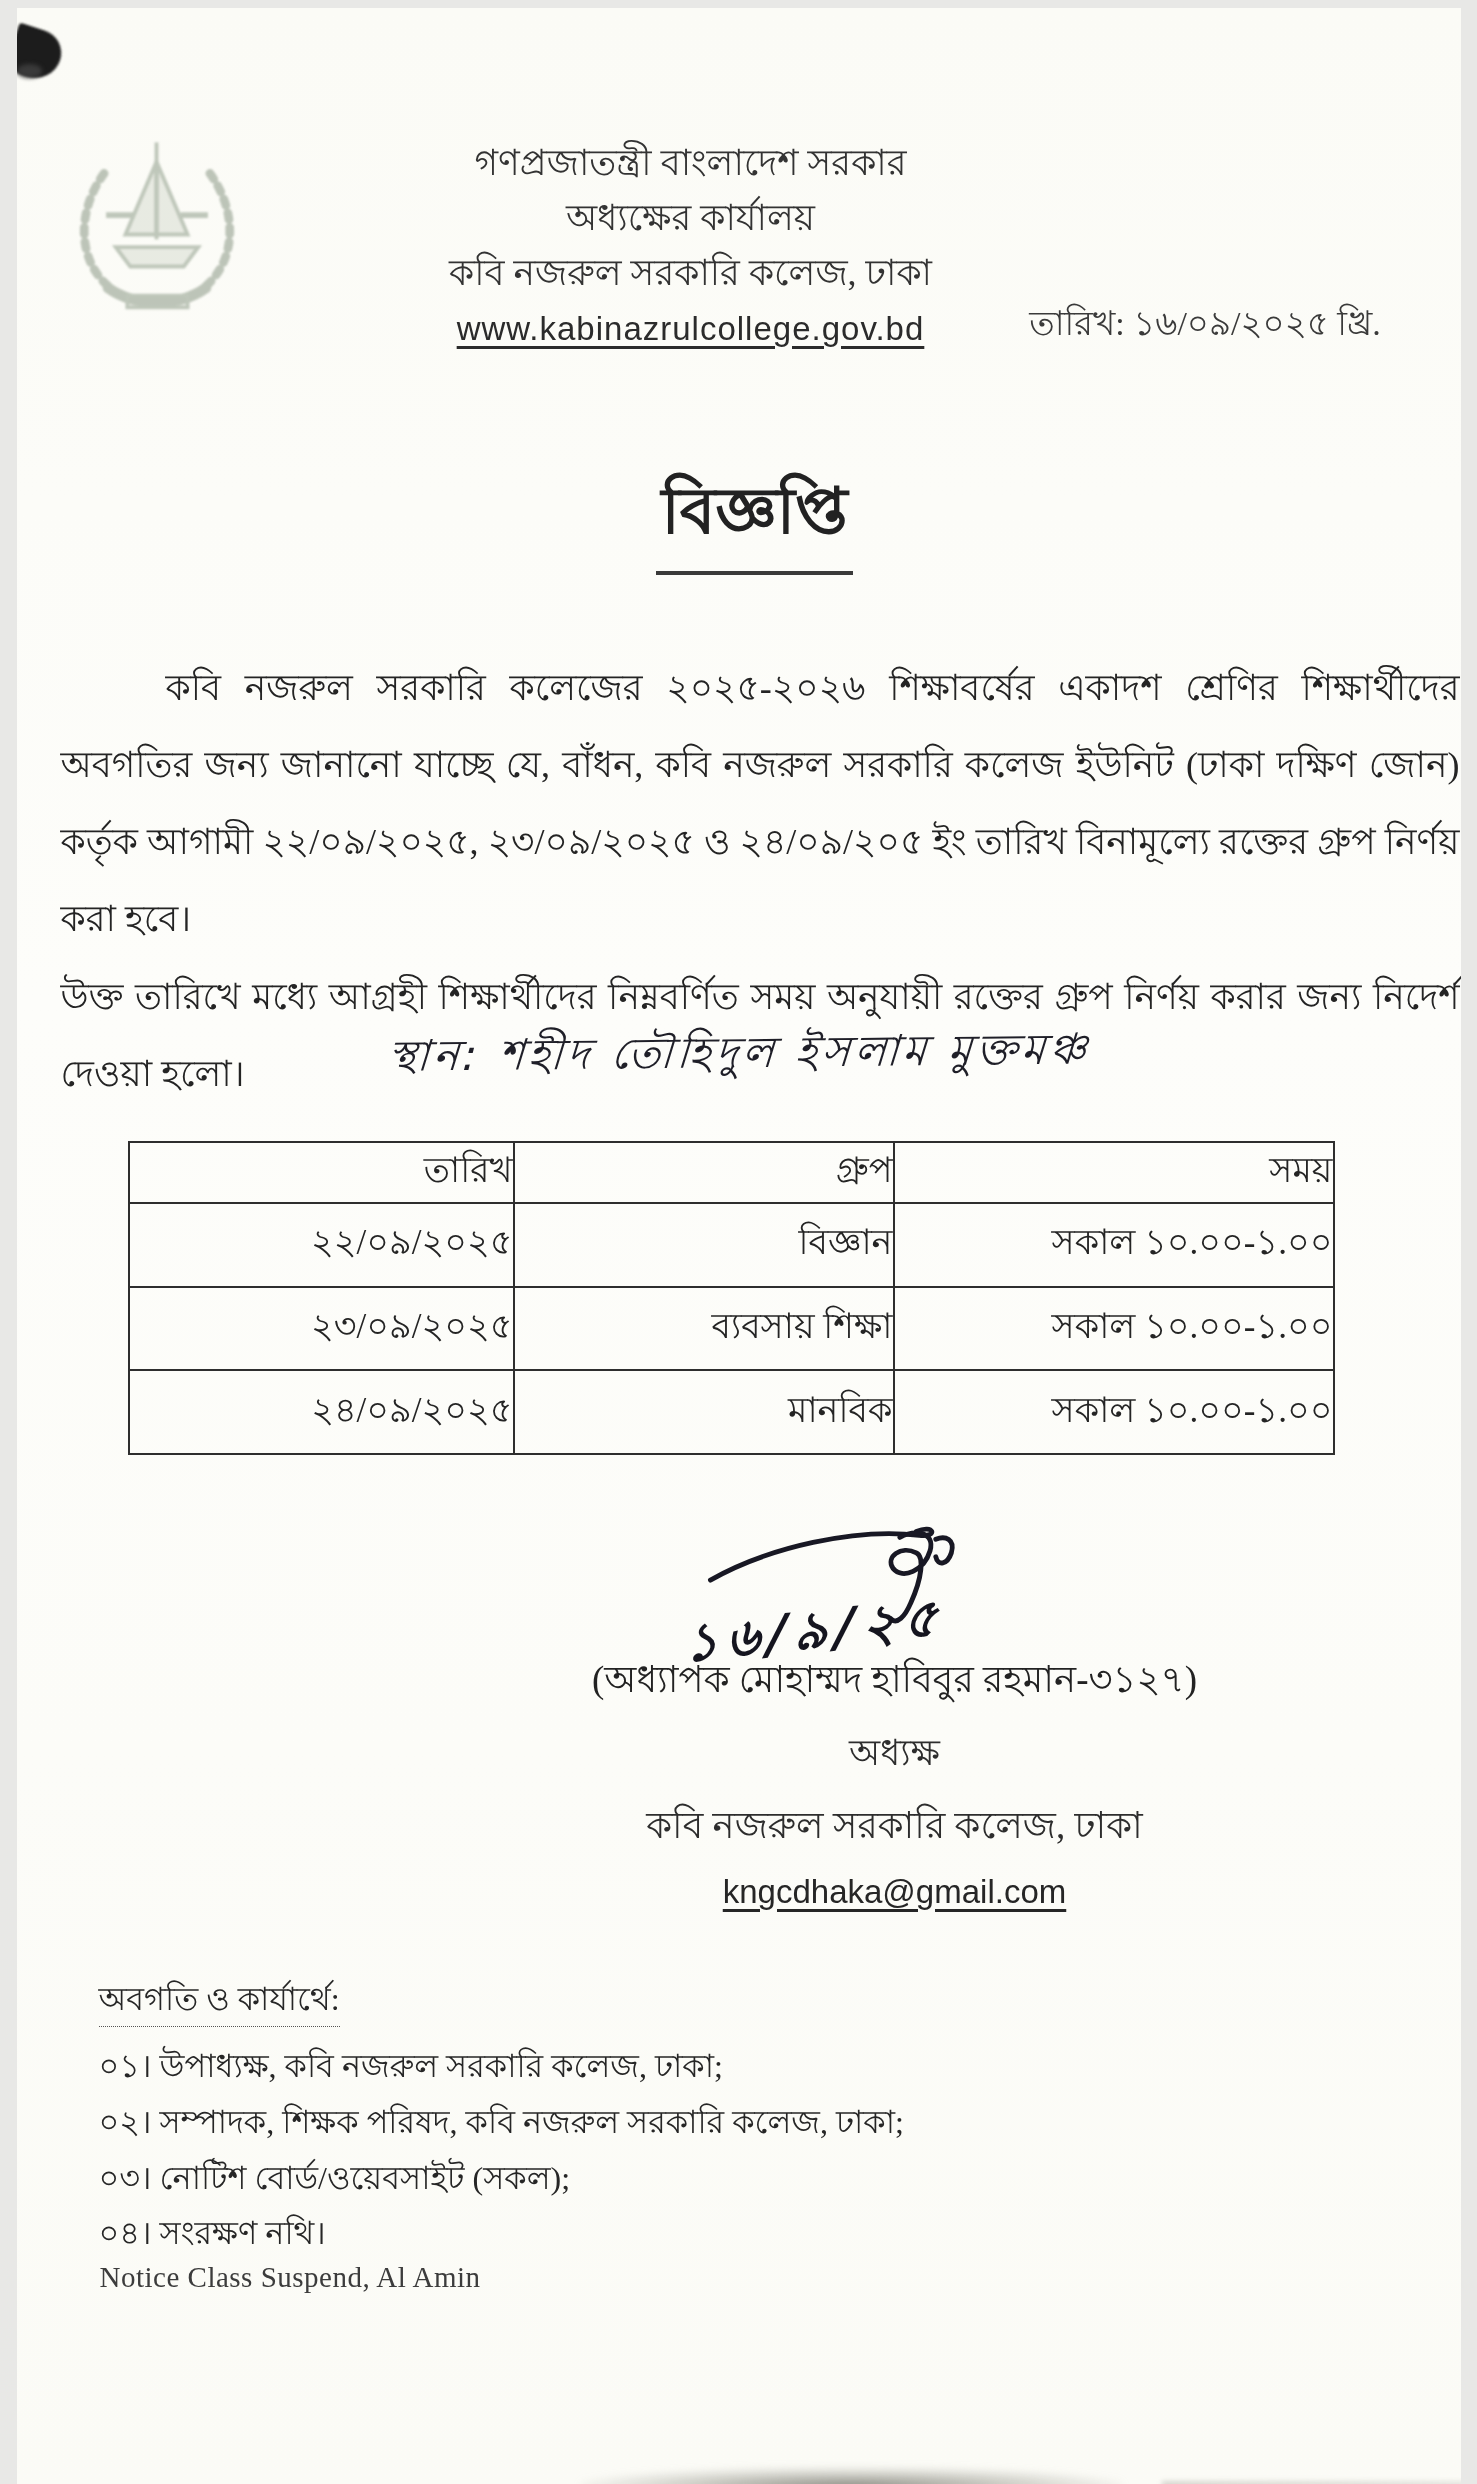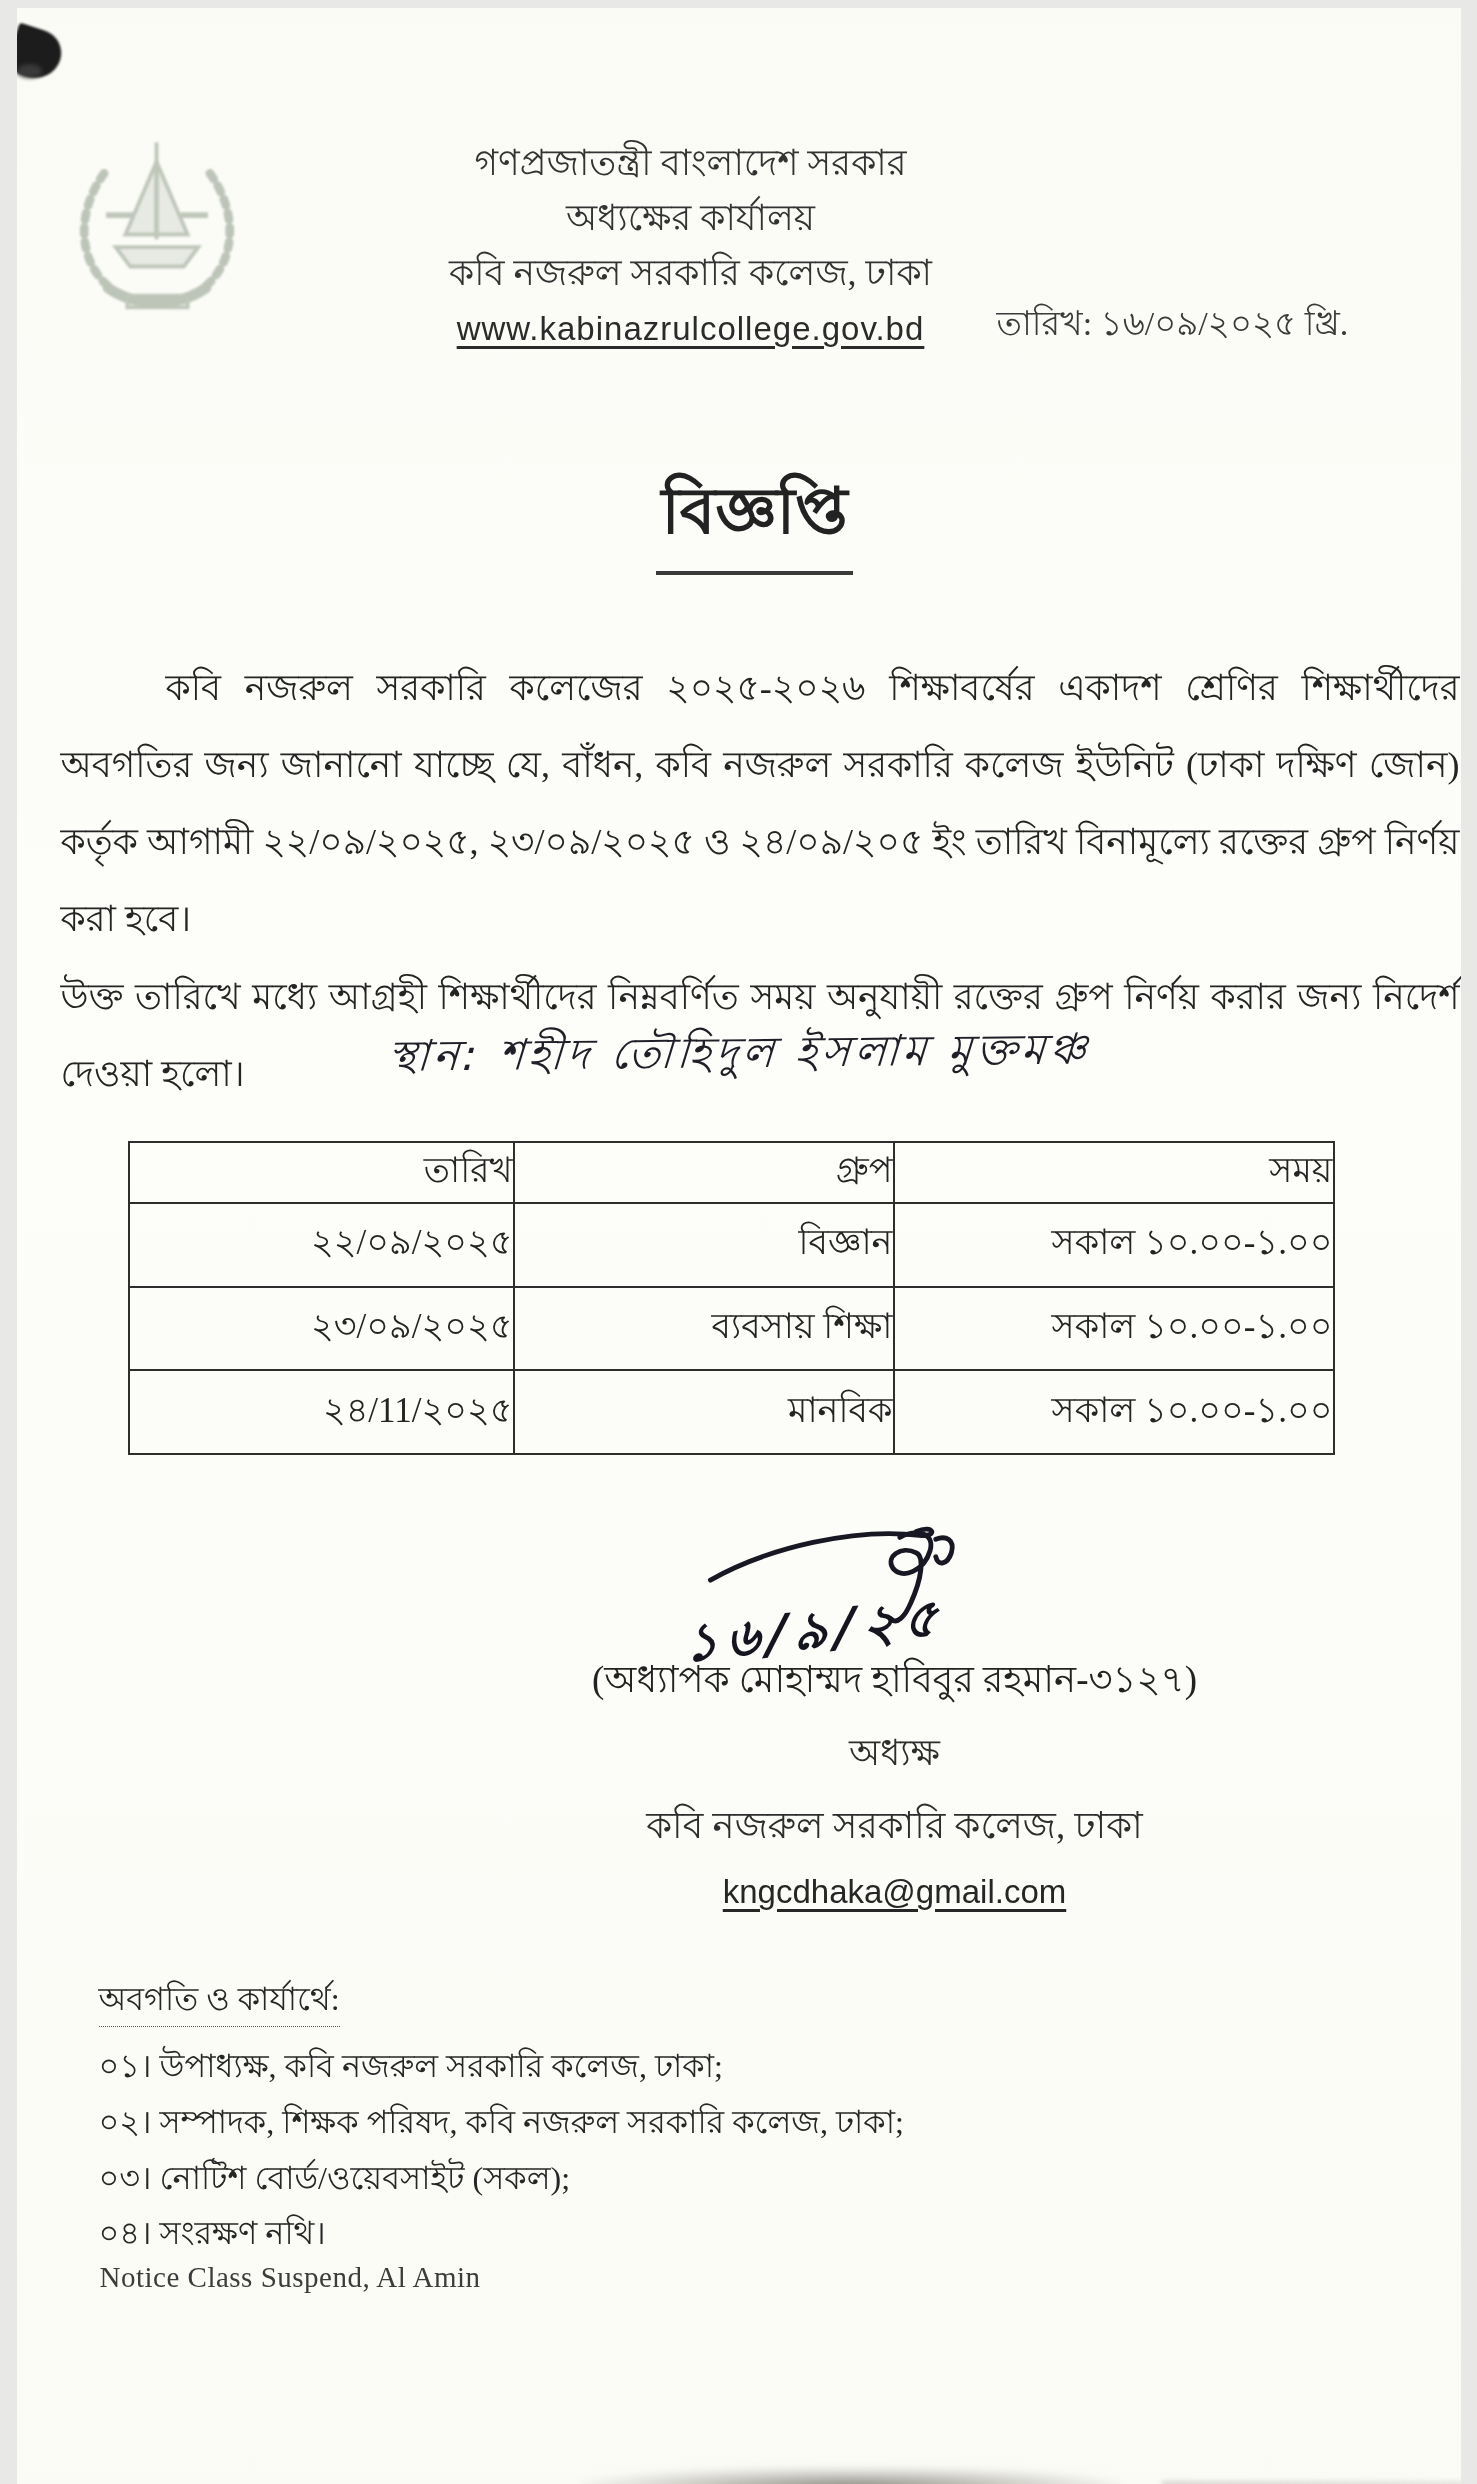--- a/index.html
+++ b/index.html
@@ -40,21 +40,21 @@
     text-align:center;font-size:36px;line-height:55px;color:#333;
   }
   .header-text .line{white-space:nowrap;}
   .website{
     font-family:"Liberation Sans","DejaVu Sans",sans-serif;
     font-size:33px;letter-spacing:1px;
     text-decoration:underline;text-underline-offset:5.8px;color:#2b2b2b;
   }
   .date-line{
     position:absolute;left:980px;top:289px;width:417px;
-    font-size:34px;color:#3a3a3a;white-space:nowrap;
+    font-size:34px;color:#3a3a3a;white-space:nowrap;text-align:center;
   }
   
   .title{
     position:absolute;left:447px;top:454px;width:582px;
     text-align:center;font-size:64px;font-weight:bold;color:#222;
   }
   .title span{
     display:inline-block;padding:0 5.8px 1.9px 5.8px;
     border-bottom:4.9px solid #3a3a3a;
   }
@@ -184,21 +184,21 @@
         <td>২২/০৯/২০২৫</td>
         <td>বিজ্ঞান</td>
         <td>সকাল ১০.০০-১.০০</td>
       </tr>
       <tr>
         <td>২৩/০৯/২০২৫</td>
         <td>ব্যবসায় শিক্ষা</td>
         <td>সকাল ১০.০০-১.০০</td>
       </tr>
       <tr>
-        <td>২৪/11/২০২৫</td>
+        <td>২৪/০৯/২০২৫</td>
         <td>মানবিক</td>
         <td>সকাল ১০.০০-১.০০</td>
       </tr>
     </tbody>
   </table>
 
   <div class="sig-block">
     <svg class="sig-scribble" width="408" height="146" viewBox="0 0 420 150">
       <g fill="none" stroke="#181824" stroke-width="5" stroke-linecap="round">
         <path d="M20,72 C80,38 170,18 235,26 C255,28 250,14 232,22"></path>

